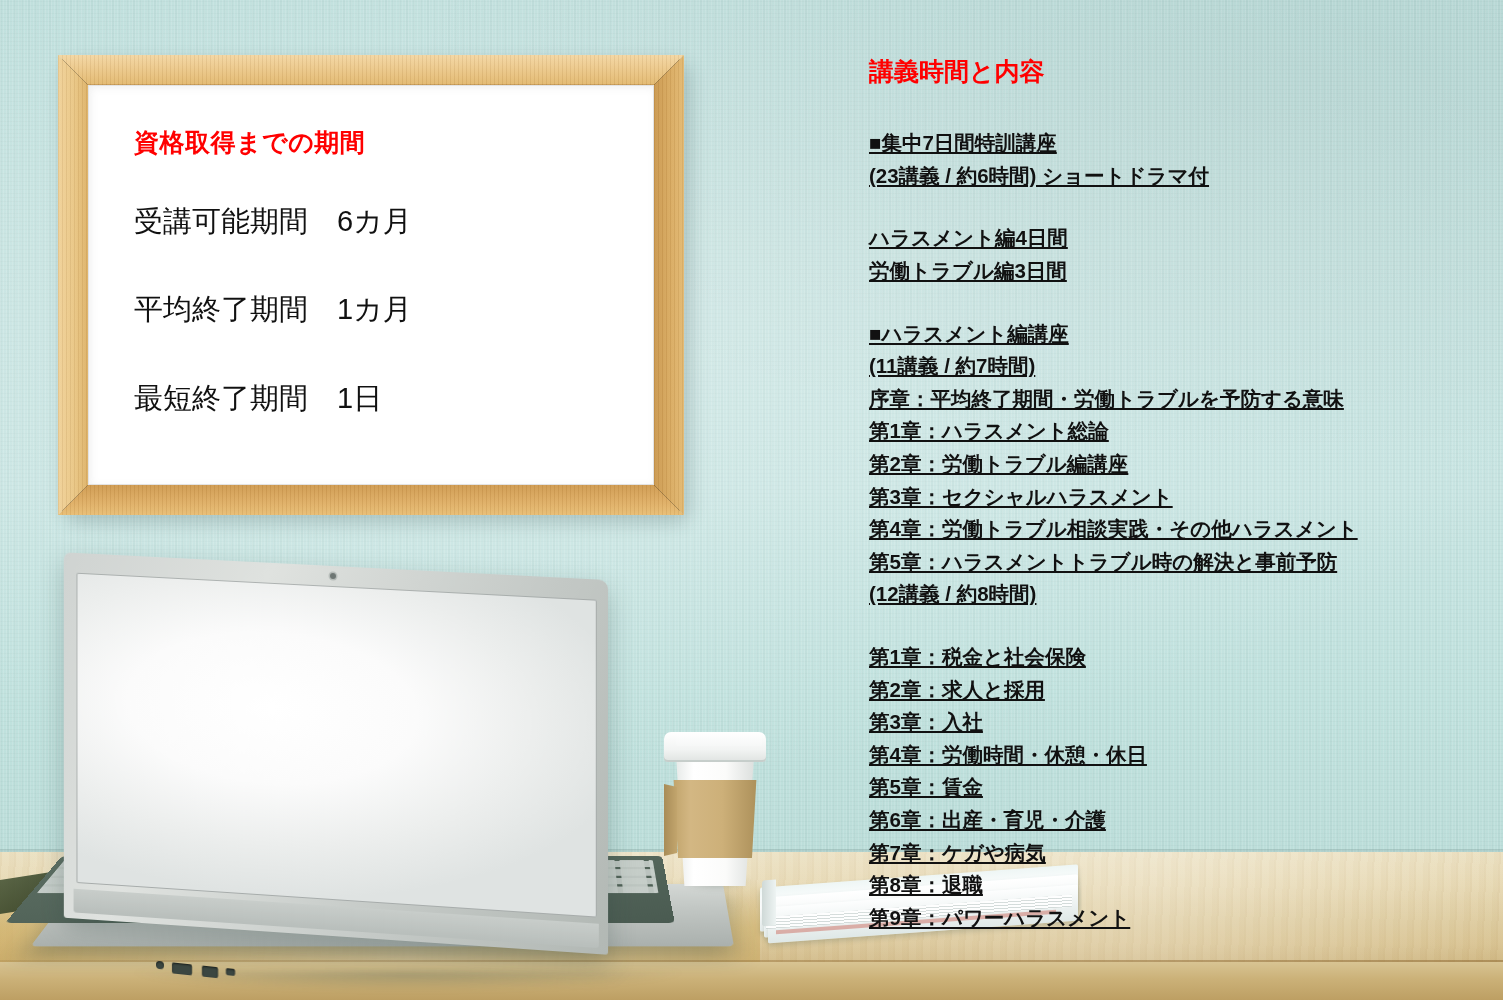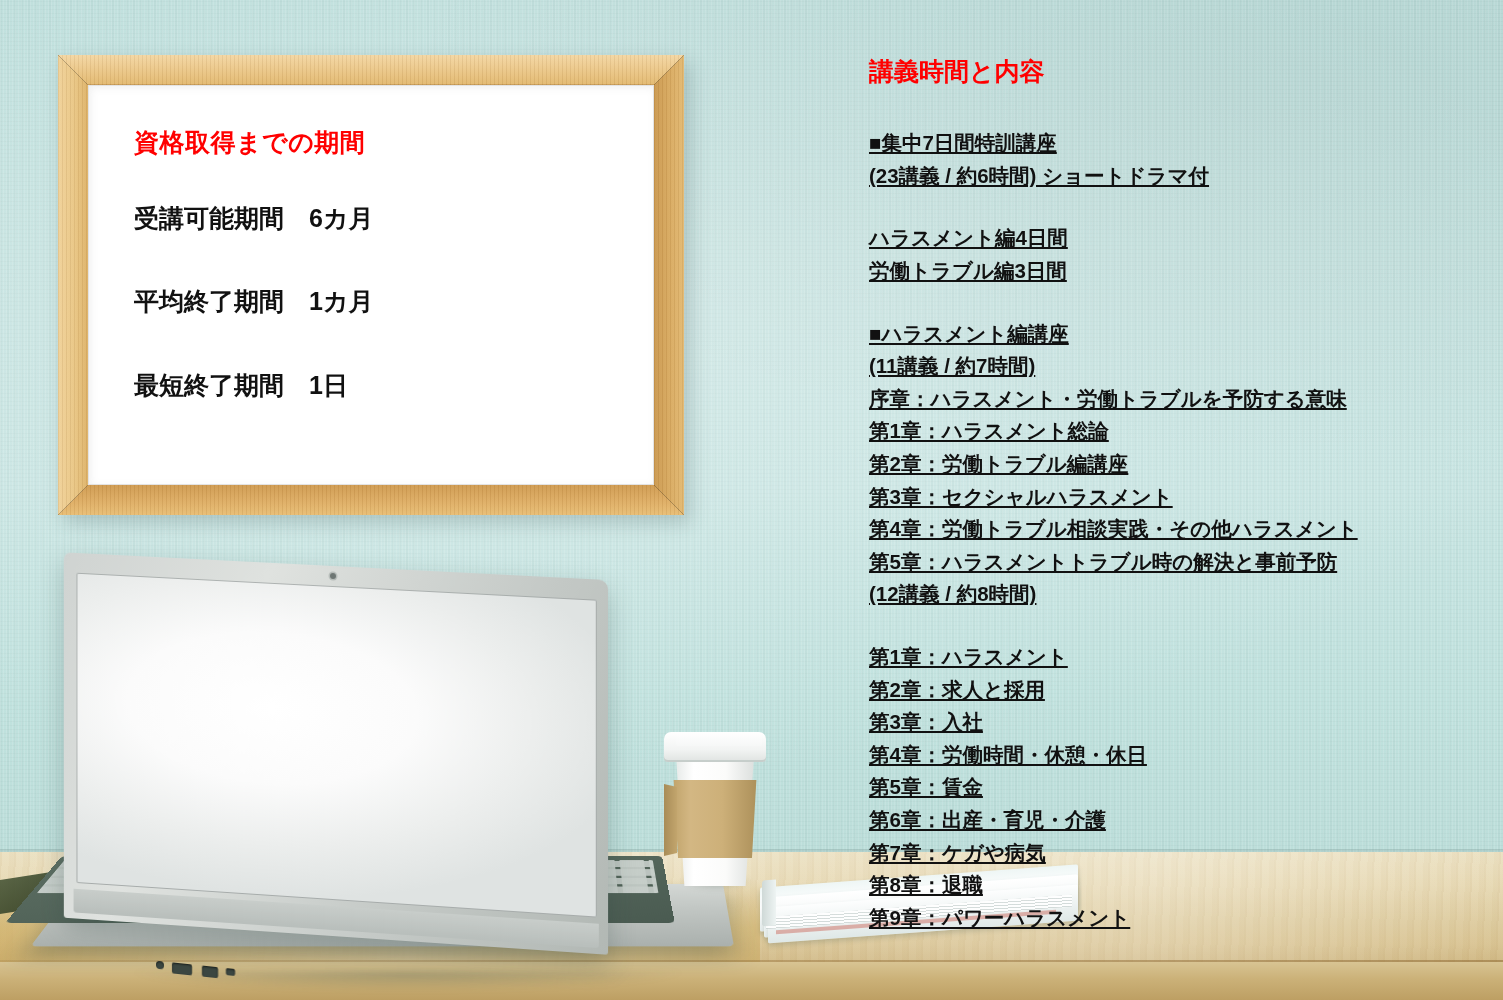--- a/index.html
+++ b/index.html
@@ -63,20 +63,21 @@
     position:absolute;left:-6px;top:876px;width:64px;height:34px;
     background:linear-gradient(150deg,#4e5b3c 0%, #3d4a2e 60%, #2f3a24 100%);
     transform:skewY(-9deg);border-radius:2px;opacity:.92;
   }
 
   
   .frame{
     position:absolute;left:58px;top:55px;width:626px;height:460px;
     background:#000000;
     box-shadow:6px 8px 18px rgba(40,70,68,.22);
+    border-radius:15px;
   }
   .frame .bar{position:absolute;}
   .frame .bar-top{
     left:0;top:0;width:100%;height:30px;
     background:linear-gradient(180deg,#f3d7a4 0%, #ecc98c 45%, #e2b86f 100%);
     clip-path:polygon(0 0,100% 0,calc(100% - 30px) 100%,30px 100%);
     box-shadow:inset 0 -1px 0 rgba(150,100,40,.35);
   }
   .frame .bar-bottom{
     left:0;bottom:0;width:100%;height:30px;
@@ -101,22 +102,22 @@
     position:absolute;left:30px;top:30px;right:30px;bottom:30px;
     background:#ffffff;
     box-shadow:inset 0 0 0 1px #e3e3e3, inset 2px 2px 8px rgba(120,120,120,.13);
   }
   .board-inner{position:absolute;left:46px;top:42px;right:26px;bottom:26px;}
   .board-title{
     color:#ff0000;font-weight:bold;font-size:25px;letter-spacing:.5px;
     margin:0 0 46px 0;line-height:1.2;
   }
   .board-row{
-    color:#111;font-size:25px;line-height:1.25;margin:0 0 52px 0;
-    white-space:pre;font-weight:bold;
+    color:#111;font-size:29px;line-height:1.25;margin:0 0 52px 0;
+    white-space:pre;font-weight:normal;
   }
   .board-row:last-child{margin-bottom:10px;}
 
   
   .laptop{position:absolute;left:38px;top:566px;width:700px;height:420px;}
   .lid{
     position:absolute;left:22px;top:0px;width:545px;height:370px;
     background:linear-gradient(115deg,#cfd3d1 0%, #dfe2df 30%, #c3c8c5 70%, #b2b8b4 100%);
     border-radius:7px 9px 3px 3px;
     transform:perspective(1200px) rotateY(-3.2deg) skewY(3.4deg);
@@ -341,31 +342,31 @@
     </div>
 
     <div class="blk">
       <div class="ln">ハラスメント編4日間</div>
       <div class="ln">労働トラブル編3日間</div>
     </div>
 
     <div class="blk">
       <div class="ln">■ハラスメント編講座</div>
       <div class="ln">(11講義 / 約7時間)</div>
-      <div class="ln">序章：ハラスメント・労働トラブルを予防する意味</div>
+      <div class="ln">序章：平均終了期間・労働トラブルを予防する意味</div>
       <div class="ln">第1章：ハラスメント総論</div>
       <div class="ln">第2章：労働トラブル編講座</div>
       <div class="ln">第3章：セクシャルハラスメント</div>
       <div class="ln">第4章：労働トラブル相談実践・その他ハラスメント</div>
       <div class="ln">第5章：ハラスメントトラブル時の解決と事前予防</div>
       <div class="ln">(12講義 / 約8時間)</div>
     </div>
 
     <div class="blk">
-      <div class="ln">第1章：ハラスメント</div>
+      <div class="ln">第1章：税金と社会保険</div>
       <div class="ln">第2章：求人と採用</div>
       <div class="ln">第3章：入社</div>
       <div class="ln">第4章：労働時間・休憩・休日</div>
       <div class="ln">第5章：賃金</div>
       <div class="ln">第6章：出産・育児・介護</div>
       <div class="ln">第7章：ケガや病気</div>
       <div class="ln">第8章：退職</div>
       <div class="ln">第9章：パワーハラスメント</div>
     </div>
   </div>

